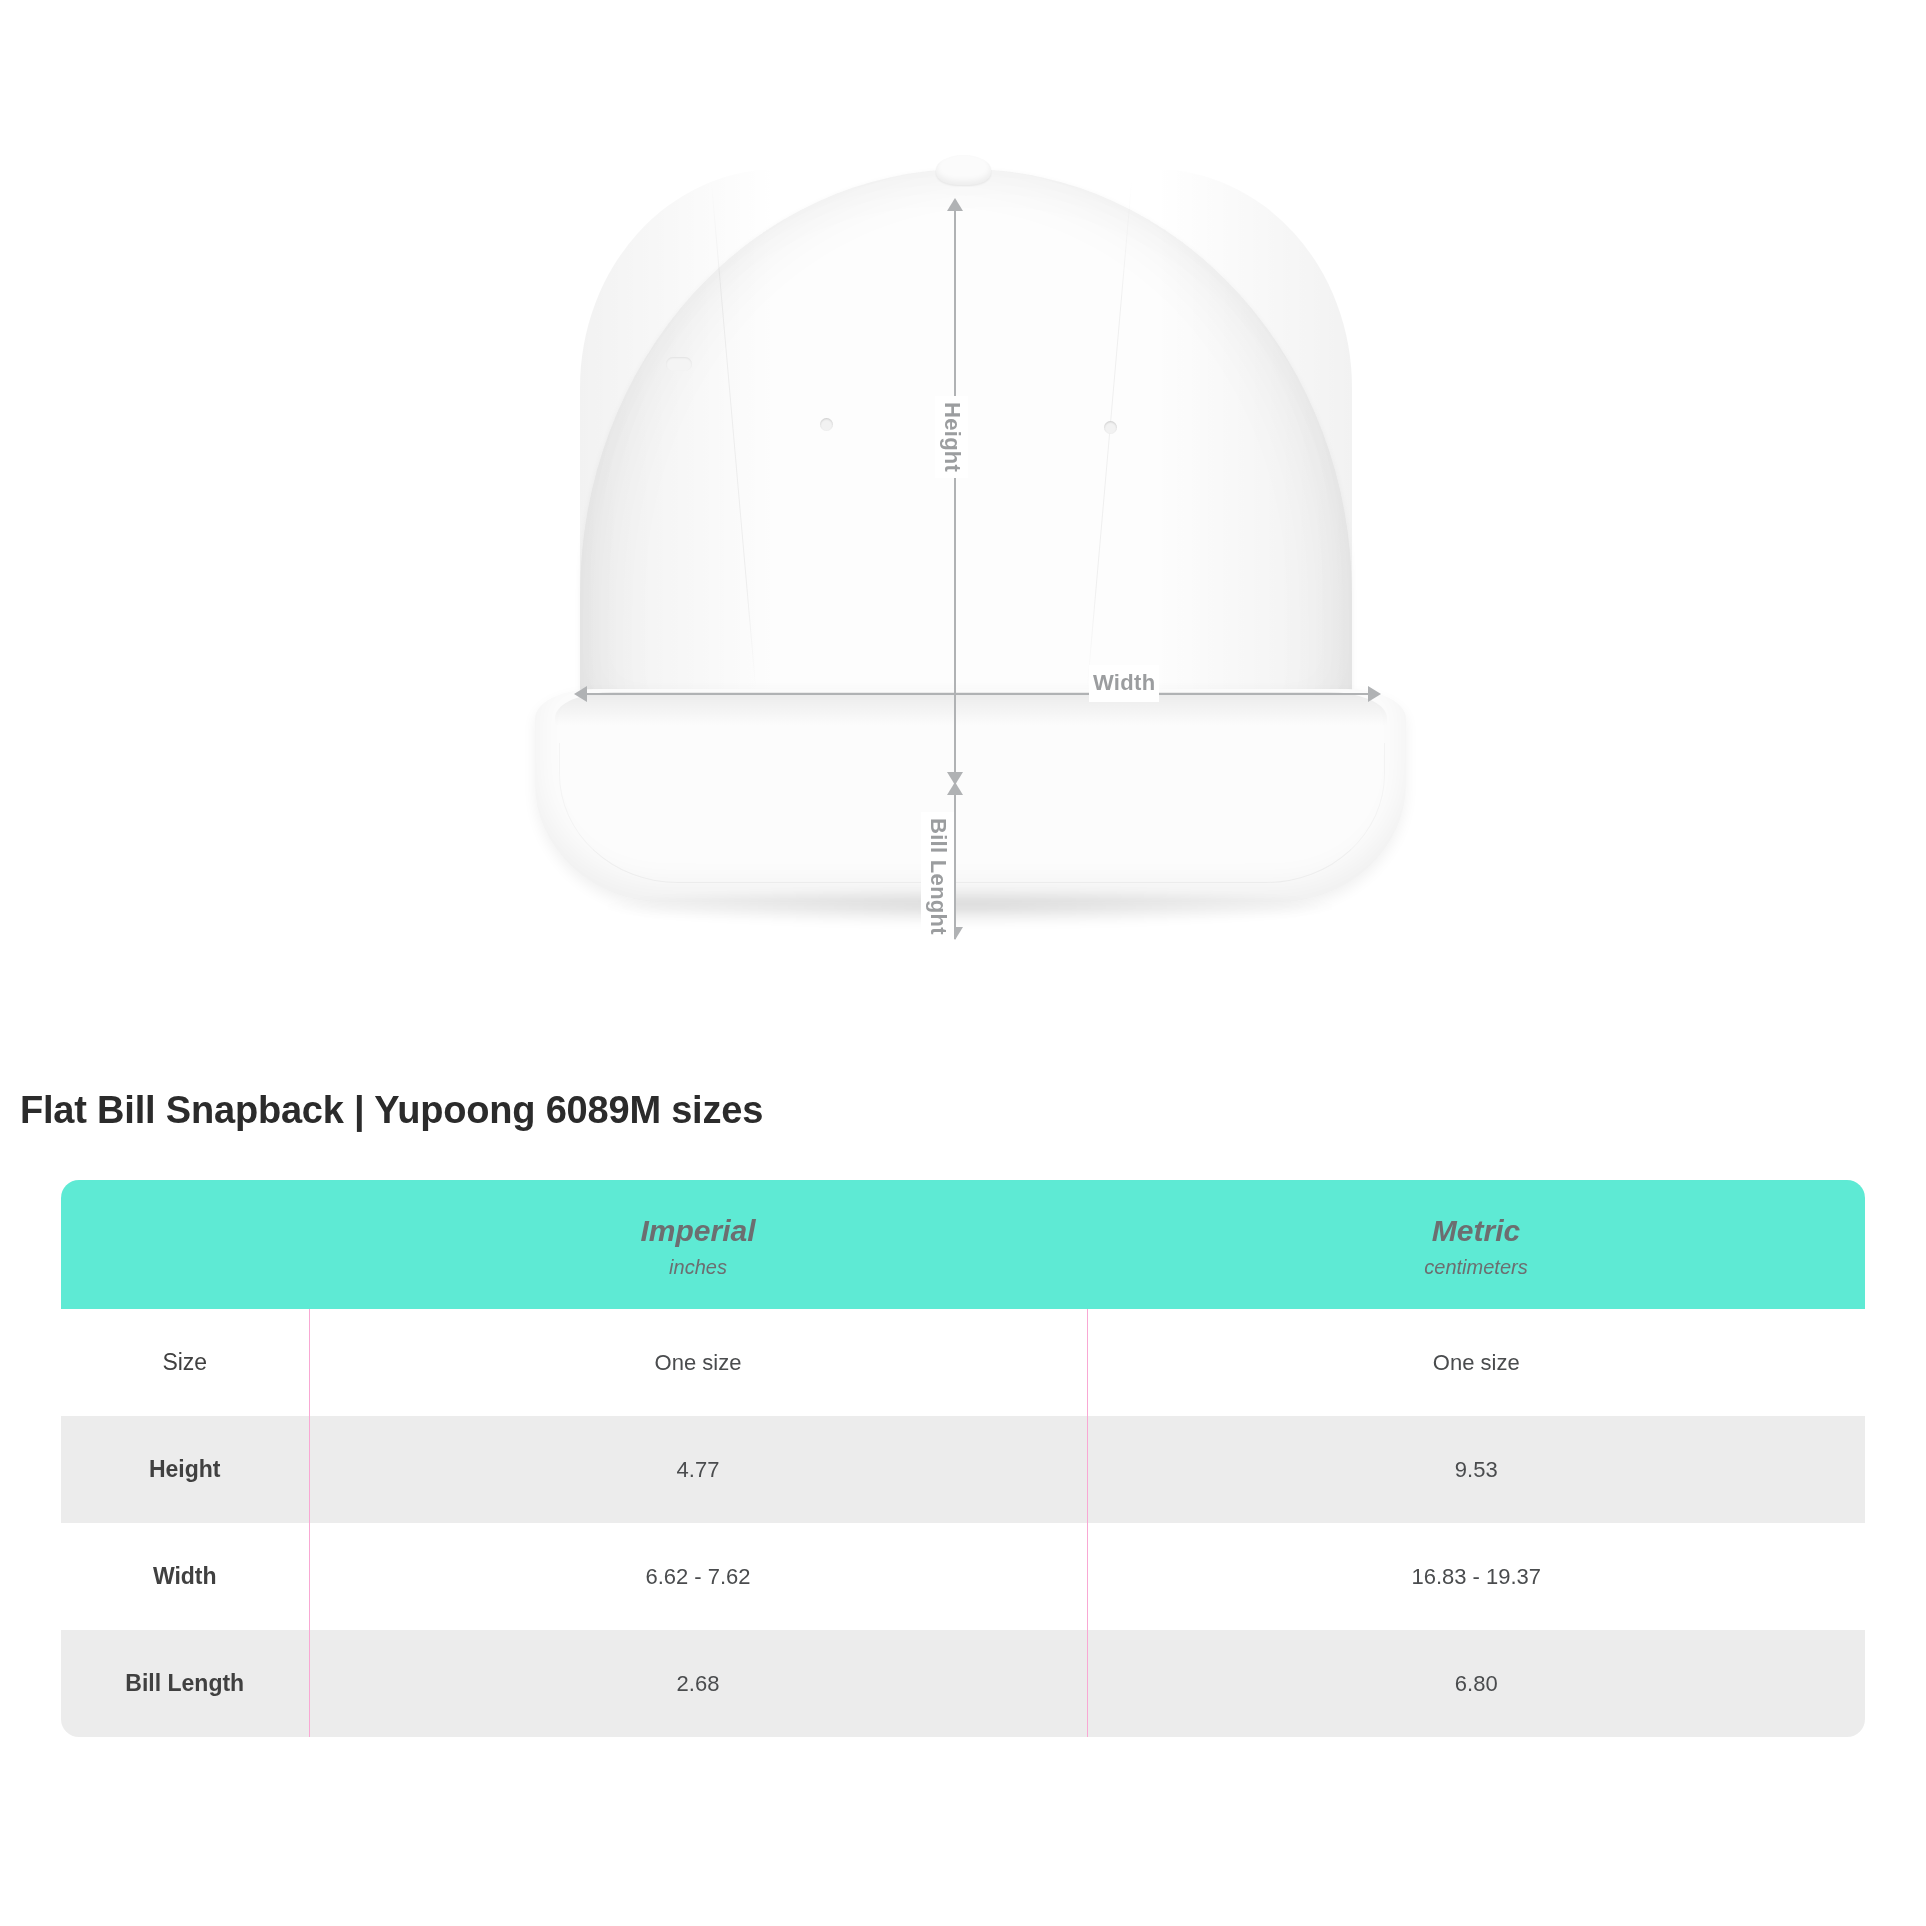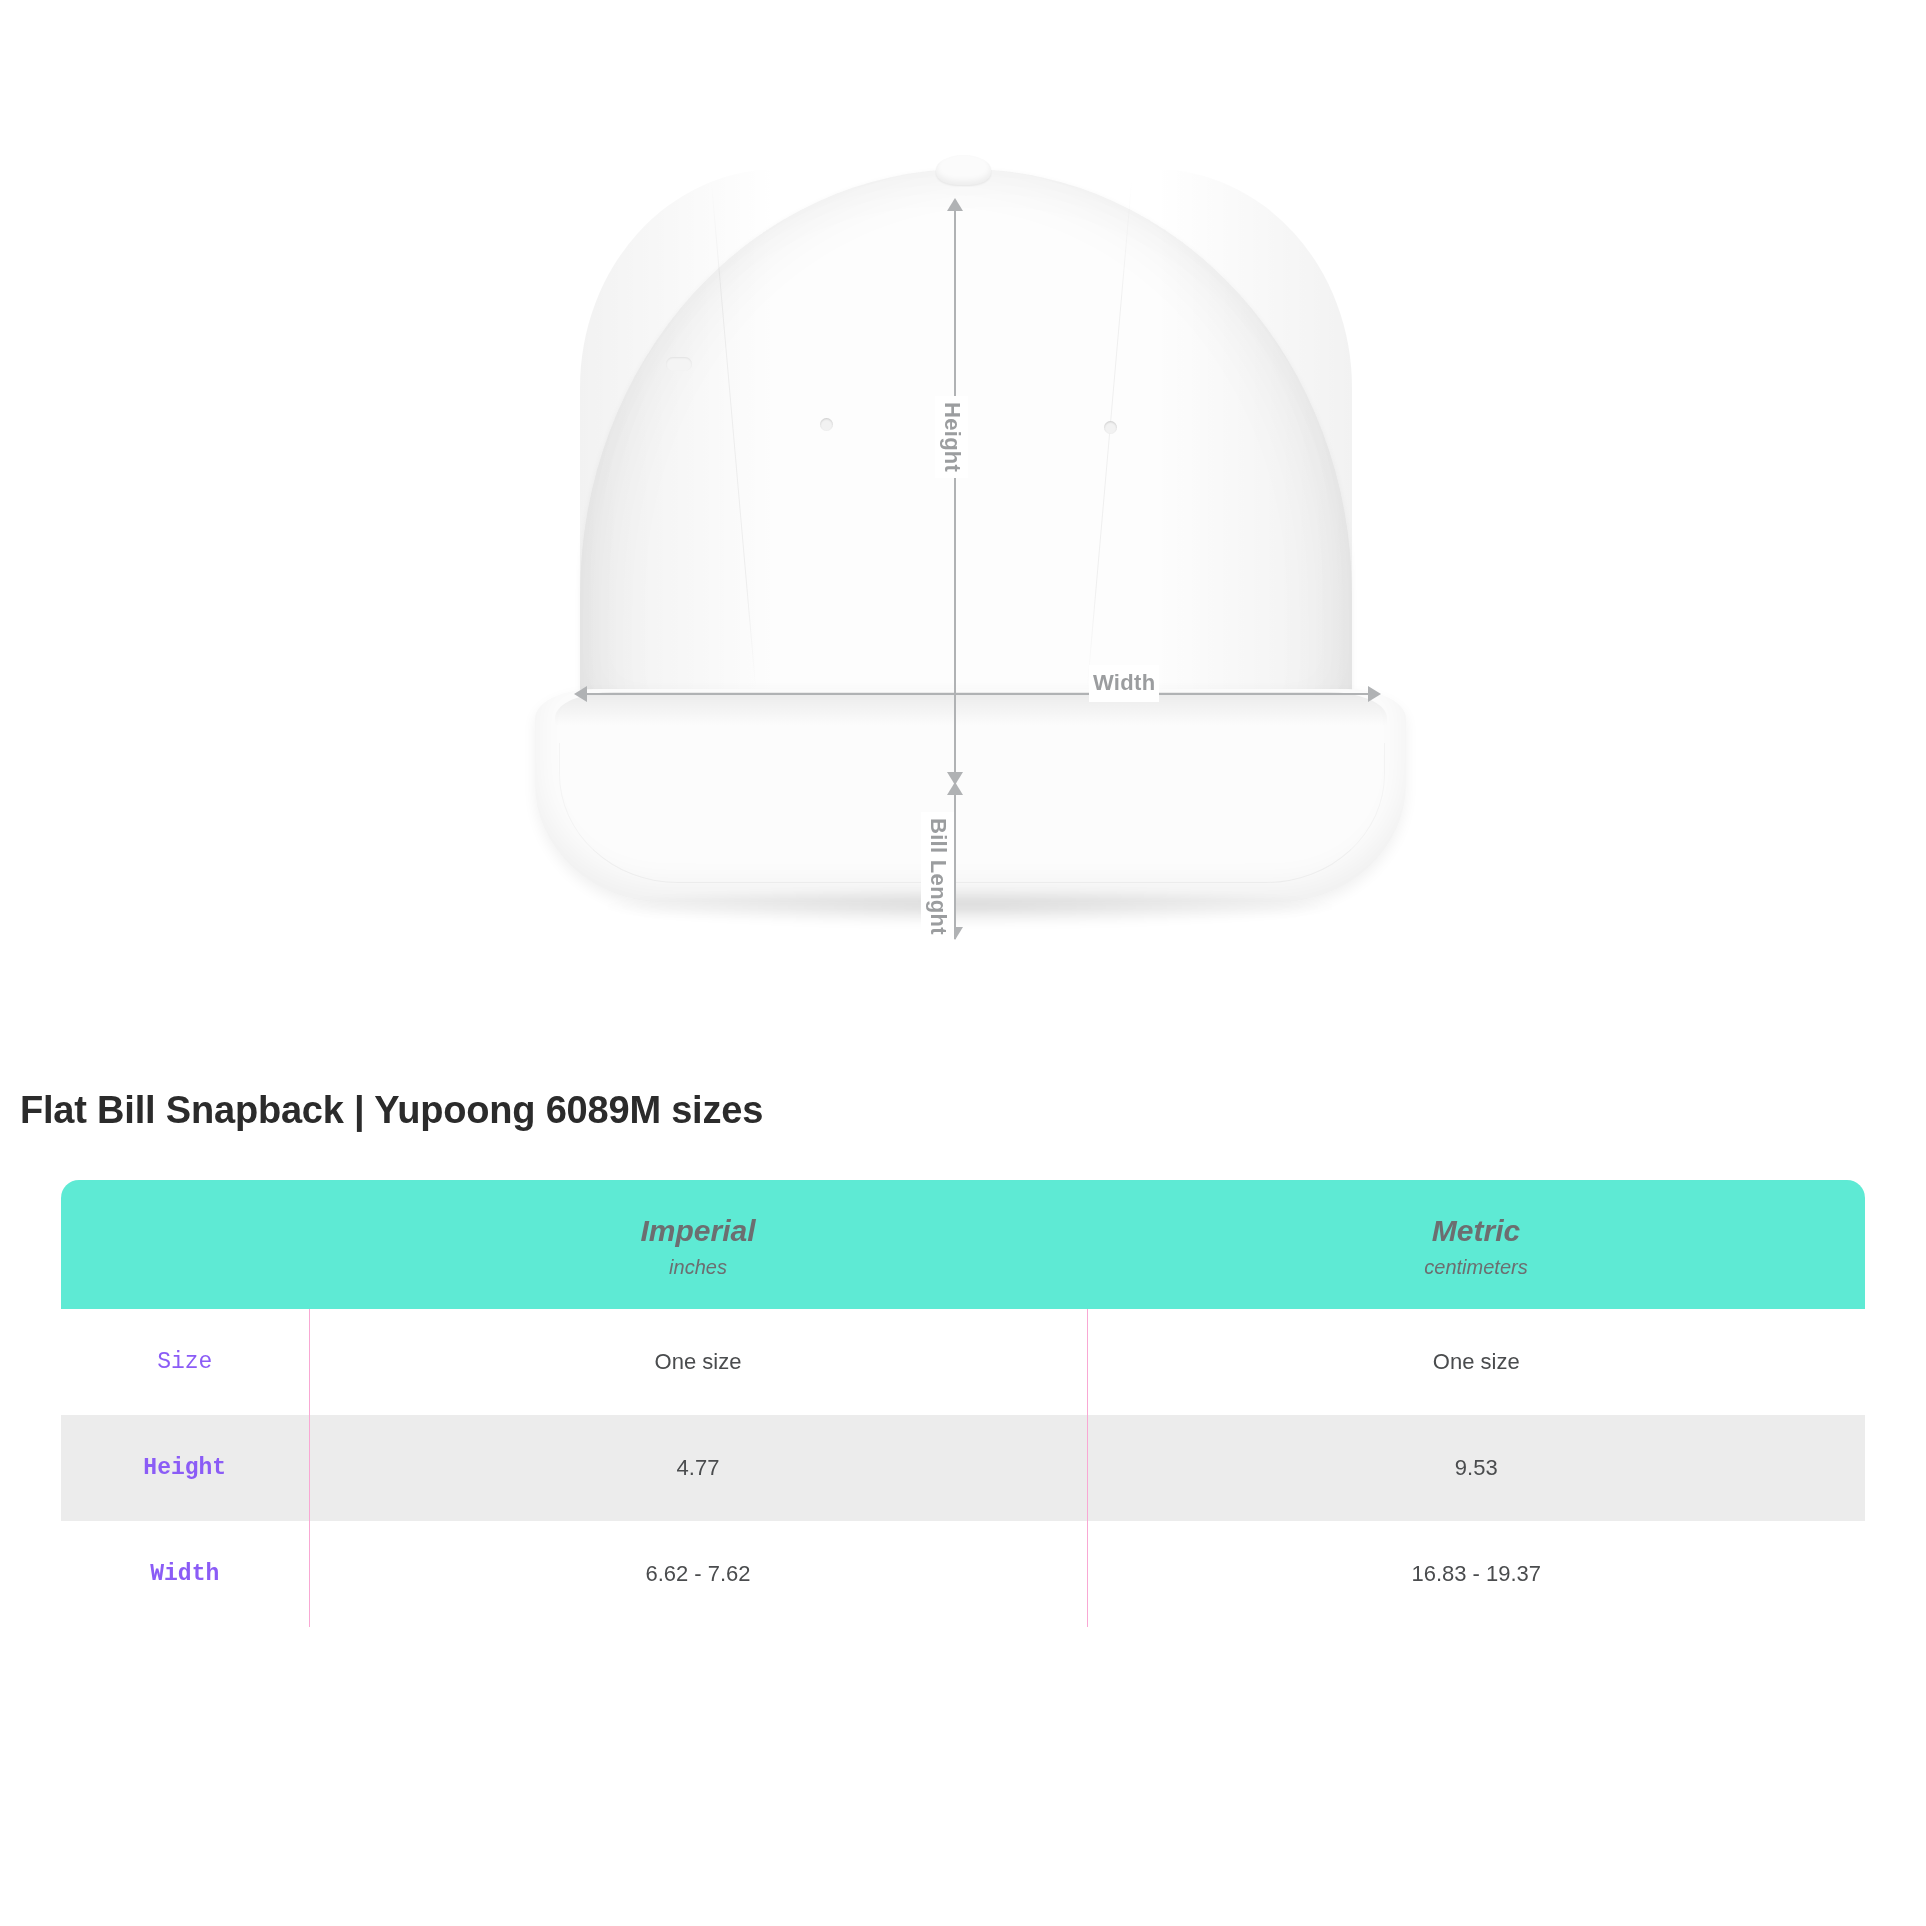--- a/index.html
+++ b/index.html
@@ -268,22 +268,21 @@
 
   tbody td {
     padding: 40px 0;
     font-size: 22px;
     color: #4a4c4e;
     border-left: 1px solid #f9a8d4;
   }
   tbody td.rowlabel {
     border-left: none;
     font-size: 23px;
-    color: #8b5cf6;
-    font-family: Liberation Mono, monospace;
+    color: #404040;
   }
   tbody tr.shaded td {
     background: #ececec;
   }
   tbody tr.shaded td.rowlabel,
   tbody tr td.rowlabel {
     font-weight: bold;
   }
   tbody tr:first-child td.rowlabel { font-weight: normal; }
   tbody tr.shaded:last-child td:first-child {
@@ -368,18 +367,23 @@
         <tr class="shaded">
           <td class="rowlabel">Height</td>
           <td>4.77</td>
           <td>9.53</td>
         </tr>
         <tr>
           <td class="rowlabel">Width</td>
           <td>6.62 - 7.62</td>
           <td>16.83 - 19.37</td>
         </tr>
+        <tr class="shaded">
+          <td class="rowlabel">Bill Length</td>
+          <td>2.68</td>
+          <td>6.80</td>
+        </tr>
       </tbody>
     </table>
   </div>
 
 </div>
 
 
 </body></html>

